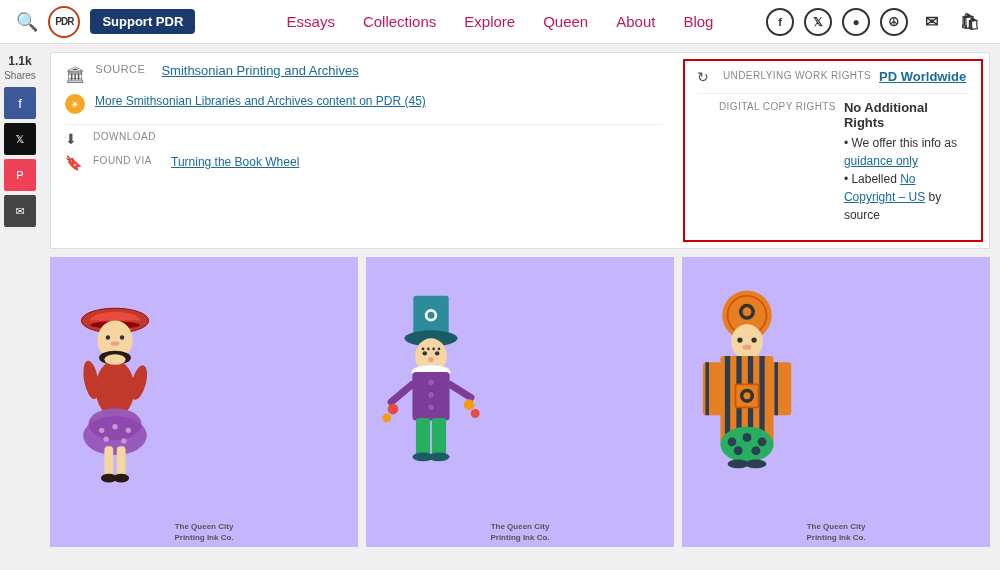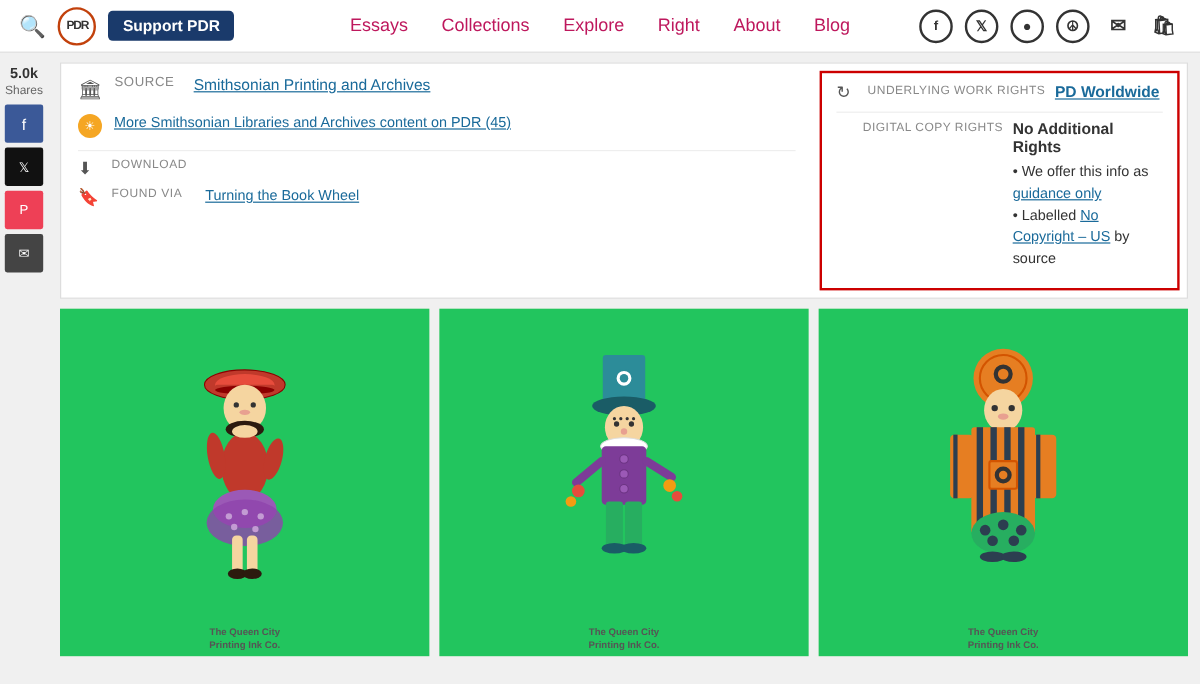--- a/index.html
+++ b/index.html
@@ -284,23 +284,22 @@
       align-items: stretch;
       justify-content: center;
     }
 
     
     .doll-figure {
       width: 100%;
       height: 100%;
       display: flex;
       flex-direction: column;
-      align-items: center;
       justify-content: center;
-      background: #22c55e;
+      background: #c4b5fd;
       position: relative;
     }
 
     .card-footer {
       position: absolute;
       bottom: 4px;
       left: 0;
       right: 0;
       text-align: center;
       font-size: 7px;
@@ -324,39 +323,39 @@
     <div class="pdr-logo">
       <span>PDR</span>
     </div>
     <button class="support-btn">Support PDR</button>
   </div>
 
   <nav class="header-nav">
     <a href="#">Essays</a>
     <a href="#">Collections</a>
     <a href="#">Explore</a>
-    <a href="#">Right</a>
+    <a href="#">Queen</a>
     <a href="#">About</a>
     <a href="#">Blog</a>
   </nav>
 
   <div class="header-right">
     <div class="social-icon">f</div>
     <div class="social-icon" style="font-size:12px;">𝕏</div>
     <div class="social-icon" style="font-size:12px;">●</div>
     <div class="social-icon" style="font-size:12px;">☮</div>
     <div class="social-icon mail-icon">✉</div>
     <div class="social-icon bag-icon">🛍</div>
   </div>
 </div>
 
 <div class="main">
 
   <div class="social-share">
-    <div class="share-count">5.0k</div>
+    <div class="share-count">1.1k</div>
     <div class="share-label">Shares</div>
     <div class="share-btn facebook">f</div>
     <div class="share-btn twitter" style="font-size:11px;">𝕏</div>
     <div class="share-btn pocket" style="font-size:11px;">P</div>
     <div class="share-btn email-share" style="font-size:11px;">✉</div>
   </div>
 
   <div class="content-area">
 
     <div class="info-panel">

